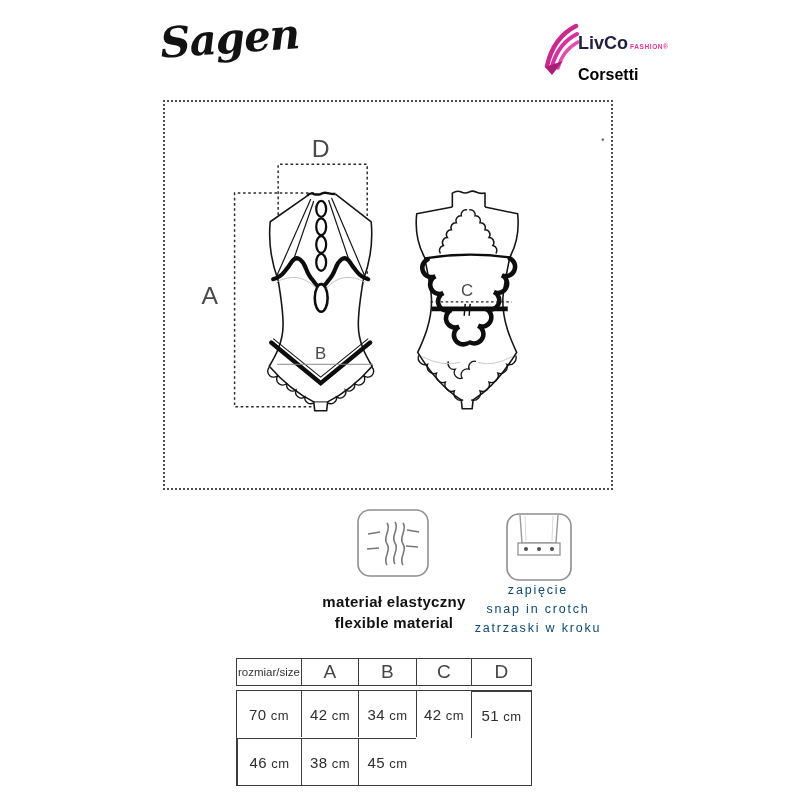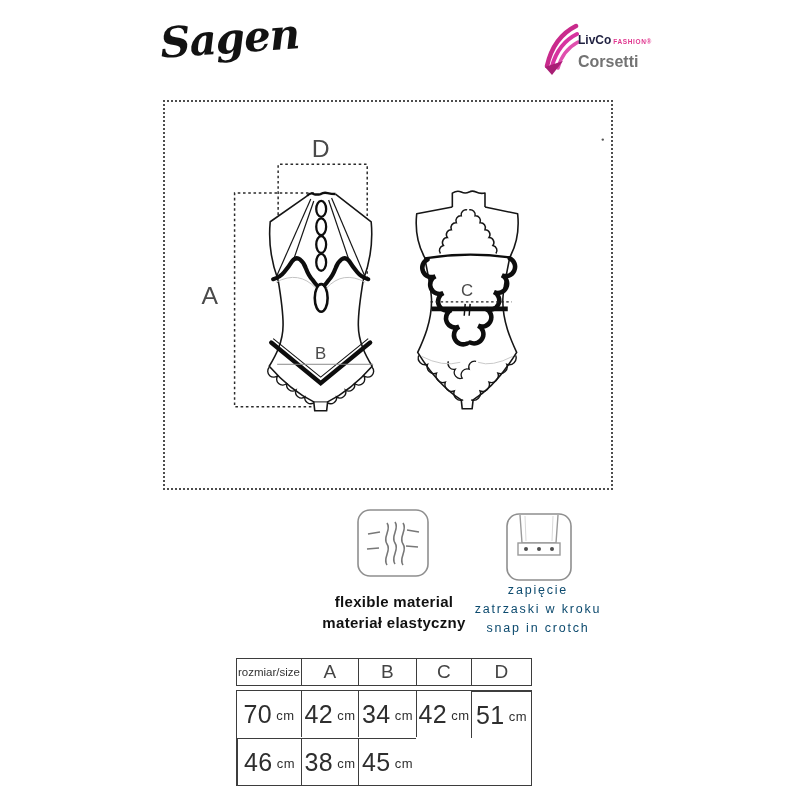--- a/index.html
+++ b/index.html
@@ -10,23 +10,23 @@
   
   .title{
     position:absolute;left:160px;top:14px;
     font-family:"DejaVu Serif",serif;font-style:italic;font-weight:bold;
     font-size:42px;color:#121212;transform:rotate(-4deg);letter-spacing:-1px;
   }
   .logo{position:absolute;left:543px;top:22px;width:130px;height:58px;}
   .logo-wing{position:absolute;left:0;top:1px;}
   .logo-text{position:absolute;left:35px;top:12px;line-height:1;}
   .logo-row1{display:flex;align-items:baseline;gap:2px;}
-  .logo-livco{font-size:12px;font-weight:bold;color:#1f2040;letter-spacing:0;}
+  .logo-livco{font-size:18px;font-weight:bold;color:#1f2040;letter-spacing:0;}
   .logo-fashion{font-size:6.5px;font-weight:bold;color:#e0368f;letter-spacing:.6px;}
-  .logo-corsetti{font-size:16px;font-weight:bold;color:#737373;margin-top:8px;}
+  .logo-corsetti{font-size:16px;font-weight:bold;color:#000000;margin-top:15px;}
   
   .diagram-box{
     position:absolute;left:163px;top:100px;width:450px;height:390px;
     border:2px dotted #4d4d4d;box-sizing:border-box;
   }
   .diagram-box svg{position:absolute;left:0;top:0;width:100%;height:100%;}
   .mlabel{font-family:"Liberation Sans",sans-serif;fill:#4a4a4a;}
   
   .feature-icon{position:absolute;}
   .caption{position:absolute;text-align:center;color:#111;}
@@ -38,21 +38,21 @@
   .tbl-box{border:1px solid #3d3d3d;display:grid;grid-template-columns:64px 57px 58px 55px 60px;background:#fff;}
   .tbl-head{margin-bottom:4px;}
   .cell{
     display:flex;align-items:center;justify-content:center;
     border-left:1px solid #3d3d3d;color:#333;letter-spacing:.5px;
   }
   .cell:first-child{border-left:none;}
   .head-cell{height:26px;font-size:19px;color:#444;}
   .head-cell.small{font-size:11.5px;letter-spacing:0;color:#333;}
   .body-cell{height:46px;font-size:18px;}
-  .val-n{font-size:25px;color:#2e2e2e;}
+  .val-n{font-size:15px;color:#2e2e2e;}
   .val-u{font-size:13px;color:#2e2e2e;margin-left:4px;margin-top:3px;}
 </style>
 </head>
 <body>
 
 <div class="page">
 
   <div class="title">Sagen</div>
 
   <div class="logo">
@@ -141,37 +141,37 @@
 
   <svg class="feature-icon" style="left:357px;top:509px;" width="72" height="68" viewBox="0 0 72 68">
     <rect x="1" y="1" width="70" height="66" rx="12" fill="none" stroke="#8f8f8f" stroke-width="1.6"></rect>
     <path d="M 11 25 L 23 23 M 10 40 L 22 39" stroke="#787878" stroke-width="1.6" fill="none"></path>
     <path d="M 50 21 L 62 23 M 49 37 L 61 38" stroke="#787878" stroke-width="1.6" fill="none"></path>
     <path d="M 30 14 c 5 7 -5 14 0 21 c 5 7 -5 14 0 21" fill="none" stroke="#787878" stroke-width="1.6"></path>
     <path d="M 38 13 c 5 7 -5 14 0 21 c 5 7 -5 14 0 21" fill="none" stroke="#787878" stroke-width="1.6"></path>
     <path d="M 46 14 c 5 7 -5 14 0 21 c 5 7 -5 14 0 21" fill="none" stroke="#787878" stroke-width="1.6"></path>
   </svg>
   <div class="caption caption-material">
+    <div>materiał elastyczny</div>
     <div>flexible material</div>
-    <div>materiał elastyczny</div>
   </div>
 
   <svg class="feature-icon" style="left:506px;top:513px;" width="66" height="68" viewBox="0 0 66 68">
     <rect x="1" y="1" width="64" height="66" rx="12" fill="none" stroke="#8f8f8f" stroke-width="1.6"></rect>
     <path d="M 14 2 L 16 30 L 50 30 L 52 2" fill="none" stroke="#9a9a9a" stroke-width="1.4"></path>
     <path d="M 19 3 L 20 28 M 47 3 L 46 28" stroke="#d9d9d9" stroke-width="1" fill="none"></path>
     <rect x="12" y="30" width="42" height="12" fill="#fff" stroke="#9a9a9a" stroke-width="1.4"></rect>
     <circle cx="20" cy="36" r="2" fill="#4f4f4f"></circle>
     <circle cx="33" cy="36" r="2" fill="#4f4f4f"></circle>
     <circle cx="46" cy="36" r="2" fill="#4f4f4f"></circle>
   </svg>
   <div class="caption caption-closure">
     <div>zapięcie</div>
+    <div>snap in crotch</div>
     <div>zatrzaski w kroku</div>
-    <div>snap in crotch</div>
   </div>
 
   <div class="size-table">
     <div class="tbl-box tbl-head">
       <div class="cell head-cell small">rozmiar/size</div>
       <div class="cell head-cell">A</div>
       <div class="cell head-cell">B</div>
       <div class="cell head-cell">C</div>
       <div class="cell head-cell">D</div>
     </div>

